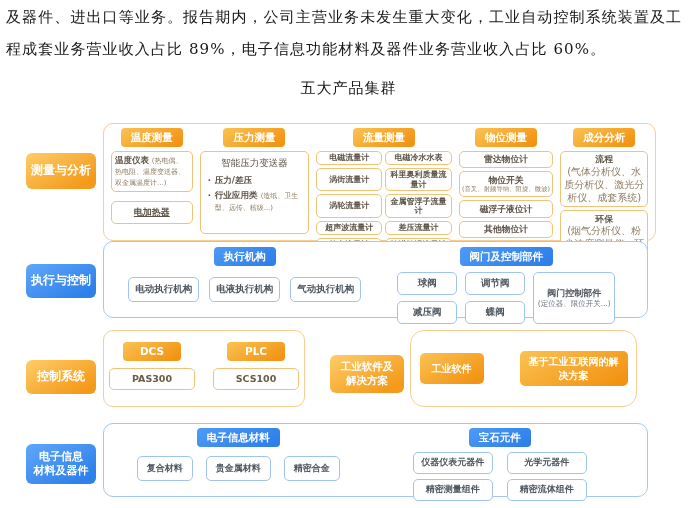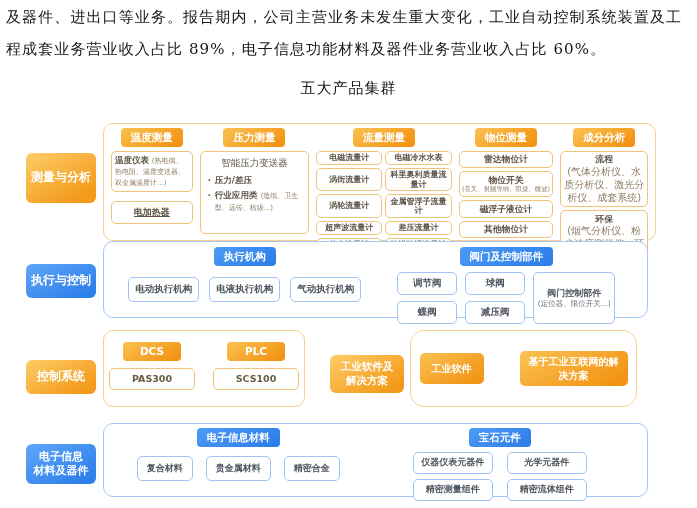--- a/index.html
+++ b/index.html
@@ -82,21 +82,21 @@
 </style>
 </head>
 <body>
 
 <div id="screen">
 
   <div class="pline l1">及器件、进出口等业务。报告期内，公司主营业务未发生重大变化，工业自动控制系统装置及工</div>
   <div class="pline l2">程成套业务营业收入占比 89%，电子信息功能材料及器件业务营业收入占比 60%。</div>
   <div class="fig-title">五大产品集群</div>
 
-  <div class="side og" style="top:153px;height:50px;">测量与分析</div>
+  <div class="side og" style="top:153px;height:36px;">测量与分析</div>
   <div class="side bl" style="top:264px;height:34px;">执行与控制</div>
   <div class="side og" style="top:360px;height:34px;">控制系统</div>
   <div class="side bl" style="top:444px;height:40px;font-size:11px;">
     <div>电子信息</div>
     <div>材料及器件</div>
   </div>
 
   <div class="cont oc" id="c1" style="left:103px;top:123px;width:553px;height:118px;">
 
     <div class="col" style="width:82px;">
@@ -174,26 +174,26 @@
       <div class="act-row">
         <div class="ibox b abox">电动执行机构</div>
         <div class="ibox b abox">电液执行机构</div>
         <div class="ibox b abox">气动执行机构</div>
       </div>
     </div>
     <div class="group" style="flex:1;">
       <div class="hdr b">阀门及控制部件</div>
       <div class="valve-wrap">
         <div class="vcol">
+          <div class="ibox b vbox">球阀</div>
+          <div class="ibox b vbox">减压阀</div>
+        </div>
+        <div class="vcol">
           <div class="ibox b vbox">调节阀</div>
           <div class="ibox b vbox">蝶阀</div>
-        </div>
-        <div class="vcol">
-          <div class="ibox b vbox">球阀</div>
-          <div class="ibox b vbox">减压阀</div>
         </div>
         <div class="ibox b vtall">
           <div>阀门控制部件</div>
           <div class="note">(定位器、限位开关...)</div>
         </div>
       </div>
     </div>
   </div>
 
   <div class="cont oc" id="c3a" style="left:103px;top:330px;width:202px;height:77px;">

